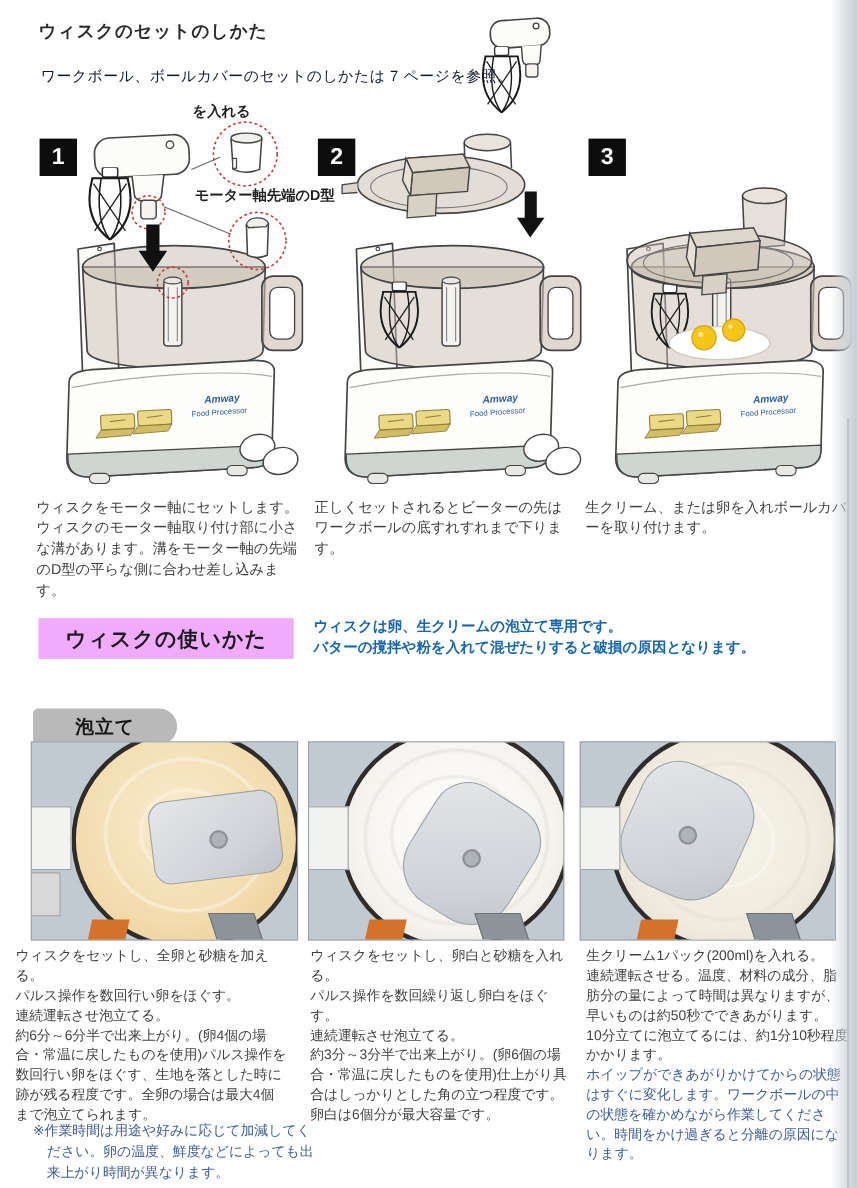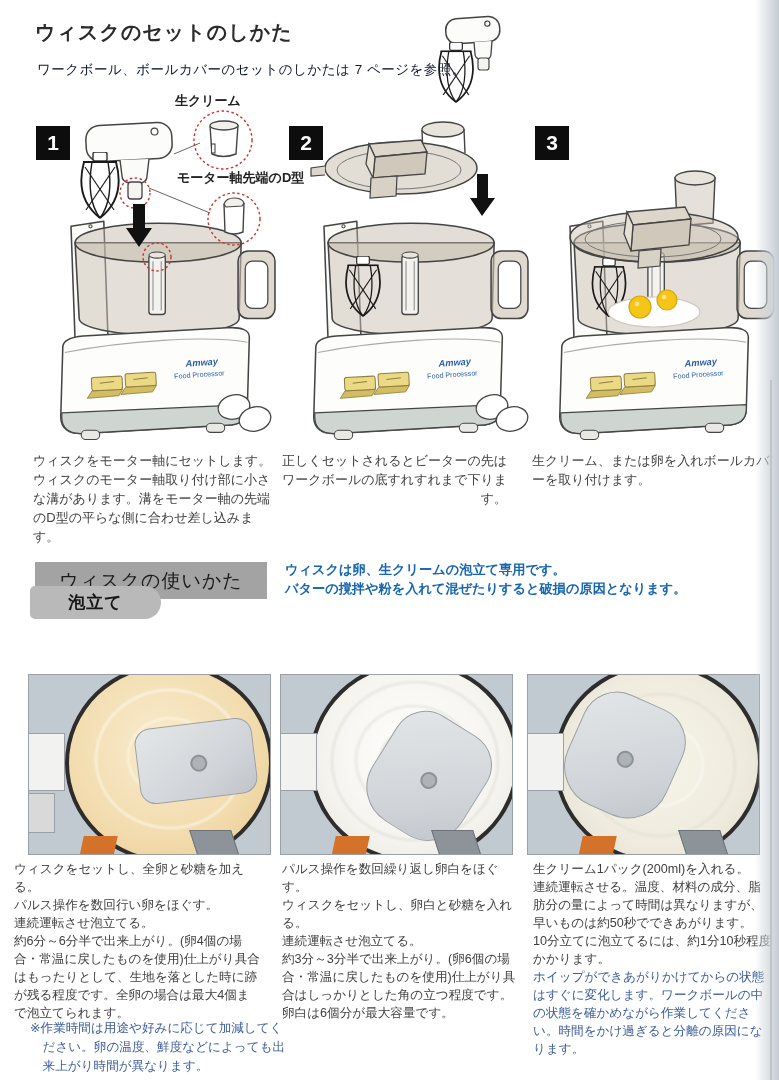--- a/index.html
+++ b/index.html
@@ -3,43 +3,43 @@
 <meta charset="utf-8">
 <style>
   * { margin:0; padding:0; box-sizing:border-box; }
   html,body { background:#ffffff; }
   body { font-family:"Liberation Sans","DejaVu Sans",sans-serif; color:#3f3f3f; }
   #page { position:relative; width:779px; height:1080px; background:#ffffff; overflow:hidden; }
 
   .abs { position:absolute; }
 
   
-  .page-title { left:35px; top:19px; font-size:20px; font-weight:bold; color:#2b2b2b; letter-spacing:1px; }
+  .page-title { left:35px; top:19px; font-size:16px; font-weight:bold; color:#2b2b2b; letter-spacing:1px; }
   .page-subtitle { left:37px; top:61px; font-size:13.5px; color:#0f172a; letter-spacing:.5px; }
   .whisk-mini { left:430px; top:14px; width:76px; height:96px; }
 
   
   .lbl-groove { left:175px; top:92px; font-size:13px; font-weight:bold; color:#222; white-space:nowrap; }
   .lbl-dshape { left:177px; top:169px; font-size:13px; font-weight:bold; color:#222; white-space:nowrap; z-index:5; }
 
   
   .step-cell { top:116px; width:250px; height:336px; }
   .step-cell svg { overflow:visible; }
   #cell1 { left:28px; } #cell2 { left:281px; } #cell3 { left:527px; }
   .step-num { position:absolute; left:8px; top:10px; width:34px; height:34px; background:#0d0d0d; color:#fff;
               font-size:21px; font-weight:bold; display:flex; align-items:center; justify-content:center; z-index:4; }
 
   .step-cap { top:452px; font-size:13px; line-height:1.46; color:#3f3f3f; word-break:break-all; }
-  #cap1 { left:33px; width:243px; } #cap2 { left:269px; width:238px;text-align:right; } #cap3 { left:532px; width:238px; }
-
-  
-  .section-bar { left:35px; top:562px; width:232px; height:37px; background:#a3a3a3; display:flex;
-                 align-items:center; justify-content:center; font-size:19px; font-weight:normal; color:#1b1b1b; letter-spacing:1px; }
+  #cap1 { left:33px; width:243px; } #cap2 { left:286px; width:238px; } #cap3 { left:532px; width:238px; }
+
+  
+  .section-bar { left:35px; top:562px; width:232px; height:37px; background:#f0abfc; display:flex;
+                 align-items:center; justify-content:center; font-size:19px; font-weight:bold; color:#1b1b1b; letter-spacing:1px; }
   .lead { left:285px; top:561px; width:480px; font-size:13.2px; font-weight:bold; color:#1565b0; line-height:1.42; word-break:break-all; }
-  .pill { left:30px; top:586px; width:131px; height:33px; background:#b9b9b9; border-radius:5px 17px 17px 5px;
+  .pill { left:30px; top:644px; width:131px; height:33px; background:#b9b9b9; border-radius:5px 17px 17px 5px;
           display:flex; align-items:center; justify-content:center; font-size:17px; font-weight:bold; color:#161616; letter-spacing:1px; }
 
   
   .whip-h { top:644px; font-size:16.5px; font-weight:bold; color:#161616; letter-spacing:.5px;margin-top:41px; }
   #wh1 { left:30px; } #wh2 { left:283px; } #wh3 { left:530px; }
 
   .photo { top:674px; height:181px; background:#c2cad1; border:1px solid #9aa0a6; overflow:hidden; }
   #ph1 { left:28px; width:243px; } #ph2 { left:280px; width:233px; } #ph3 { left:527px; width:233px; }
   .bowl { position:absolute; border-radius:50%; border:4px solid #2e2d2b; }
   #ph1 .bowl { left:36px; top:-12px; width:208px; height:200px;
@@ -141,21 +141,21 @@
   <svg class="abs whisk-mini" viewBox="0 0 76 96">
     <g transform="rotate(-4 38 20)">
       <rect x="16" y="4" width="54" height="25" rx="11" fill="#fcfcfa" stroke="#444" stroke-width="1.5"></rect>
       <circle cx="58" cy="11" r="2.6" fill="none" stroke="#444" stroke-width="1.2"></circle>
     </g>
     <path d="M44,28 L45,40 Q45,45 51,45 L56,45 Q61,45 61,40 L62,27" fill="#fbfbf9" stroke="#444" stroke-width="1.3"></path>
     <rect x="48" y="44" width="11" height="12" rx="2.5" fill="#f6f4f0" stroke="#444" stroke-width="1.2"></rect>
     <use href="#whiskcage" x="6" y="28" width="40" height="64"></use>
   </svg>
 
-  <div class="abs lbl-groove">生クリーム</div>
+  <div class="abs lbl-groove">を入れる</div>
   <div class="abs lbl-dshape">モーター軸先端のD型</div>
 
   <div class="abs step-cell" id="cell1">
     <div class="step-num">1</div>
     <svg width="250" height="336" viewBox="0 0 250 336">
       <use href="#machine" x="2" y="96" width="246" height="246"></use>
 
       <g transform="rotate(-3 100 26)">
         <rect x="58" y="8" width="86" height="36" rx="14" fill="#fcfcfa" stroke="#444" stroke-width="1.5"></rect>
         <circle cx="127" cy="17" r="3.4" fill="none" stroke="#444" stroke-width="1.2"></circle>
@@ -284,25 +284,25 @@
     <div class="paddle"></div>
     <div class="latch"></div>
     <div class="orange"></div>
     <div class="shaftpiece"></div>
   </div>
 
   <div class="abs whip-body" id="wb1">
     <p>ウィスクをセットし、全卵と砂糖を加える。</p>
     <p>パルス操作を数回行い卵をほぐす。</p>
     <p>連続運転させ泡立てる。</p>
-    <p>約6分～6分半で出来上がり。(卵4個の場合・常温に戻したものを使用)仕上がり具合はもったりとして、生地を落とした時に跡が残る程度です。全卵の場合は最大4個まで泡立てられます。</p>
+    <p>約6分～6分半で出来上がり。(卵4個の場合・常温に戻したものを使用)パルス操作を数回行い卵をほぐす、生地を落とした時に跡が残る程度です。全卵の場合は最大4個まで泡立てられます。</p>
   </div>
   <div class="abs whip-body" id="wb2">
+    <p>ウィスクをセットし、卵白と砂糖を入れる。</p>
     <p>パルス操作を数回繰り返し卵白をほぐす。</p>
-    <p>ウィスクをセットし、卵白と砂糖を入れる。</p>
     <p>連続運転させ泡立てる。</p>
     <p>約3分～3分半で出来上がり。(卵6個の場合・常温に戻したものを使用)仕上がり具合はしっかりとした角の立つ程度です。</p>
     <p>卵白は6個分が最大容量です。</p>
   </div>
   <div class="abs whip-body" id="wb3">
     <p>生クリーム1パック(200ml)を入れる。</p>
     <p>連続運転させる。温度、材料の成分、脂肪分の量によって時間は異なりますが、早いものは約50秒でできあがります。</p>
     <p>10分立てに泡立てるには、約1分10秒程度かかります。</p>
     <p class="whip-note">ホイップができあがりかけてからの状態はすぐに変化します。ワークボールの中の状態を確かめながら作業してください。時間をかけ過ぎると分離の原因になります。</p>
   </div>

